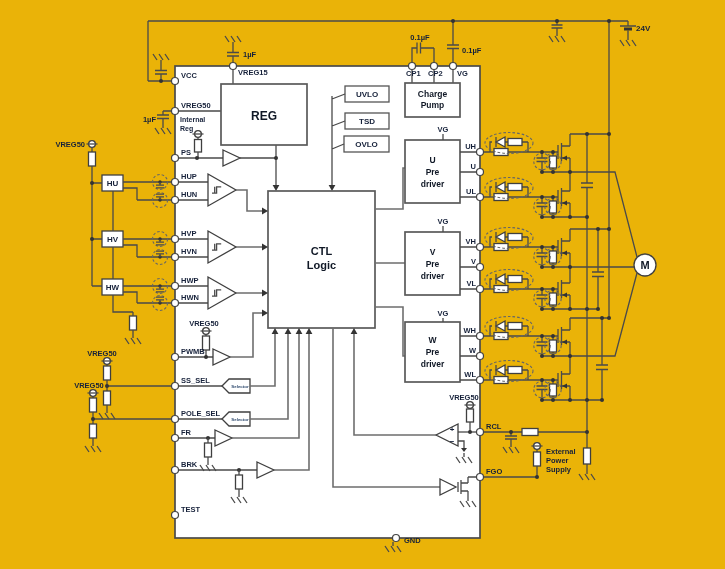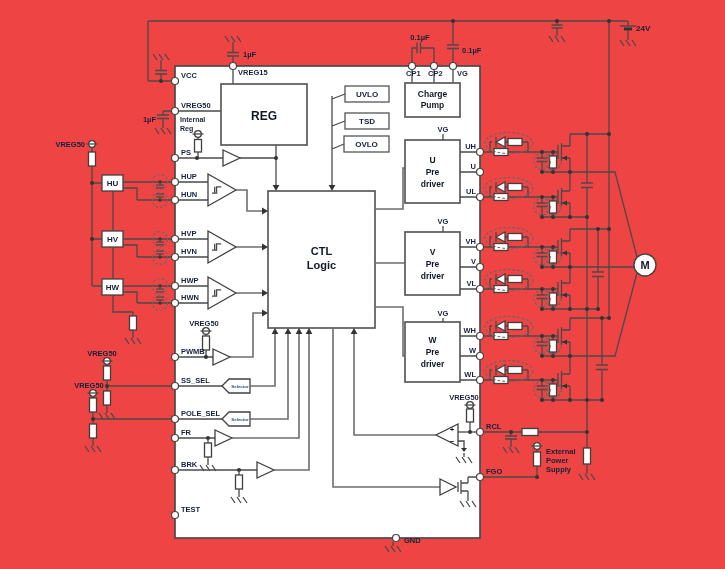--- a/index.html
+++ b/index.html
@@ -1,16 +1,16 @@
 <!DOCTYPE html>
 <html><head>
 <meta charset="utf-8">
 <style>
   html,body{margin:0;padding:0;background:#ffffff;}
-  .stage{width:725px;height:569px;position:relative;background:#ef4444;font-family:"Liberation Sans",sans-serif;}
+  .stage{width:725px;height:569px;position:relative;background:#eab308;font-family:"Liberation Sans",sans-serif;}
   svg{display:block;}
   .wire{stroke:#4a4a4a;stroke-width:1.3;fill:none;}
   .wire2{stroke:#6e6e6e;stroke-width:1.6;fill:none;}
   .boxline{stroke:#5a5a5a;stroke-width:1.7;fill:#ffffff;}
   .thinbox{stroke:#555;stroke-width:1.3;fill:#ffffff;}
   .comp{stroke:#3f3f3f;stroke-width:1.3;fill:#ffffff;}
   .dash{stroke:#666;stroke-width:1.1;fill:none;stroke-dasharray:2.6 2;}
   .dot{fill:#333;stroke:none;}
   .pin{fill:#ffffff;stroke:#444;stroke-width:1.2;}
   .arrow{fill:#333;stroke:none;}

